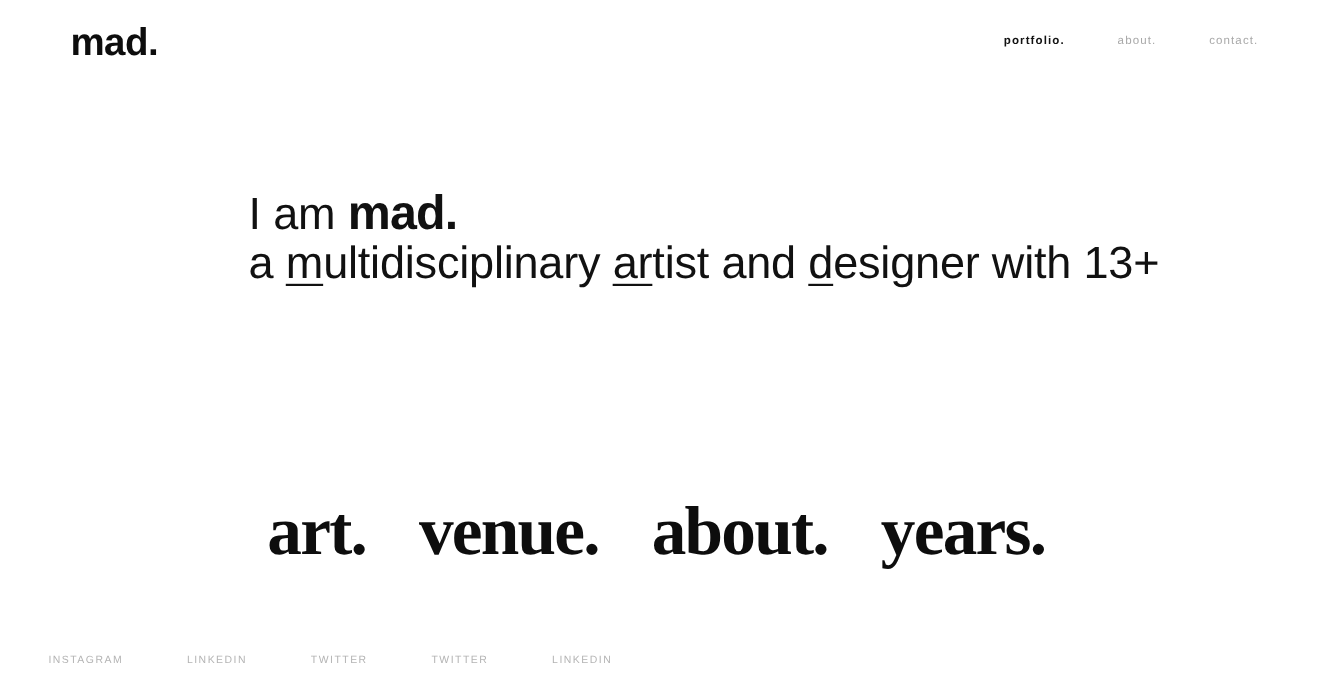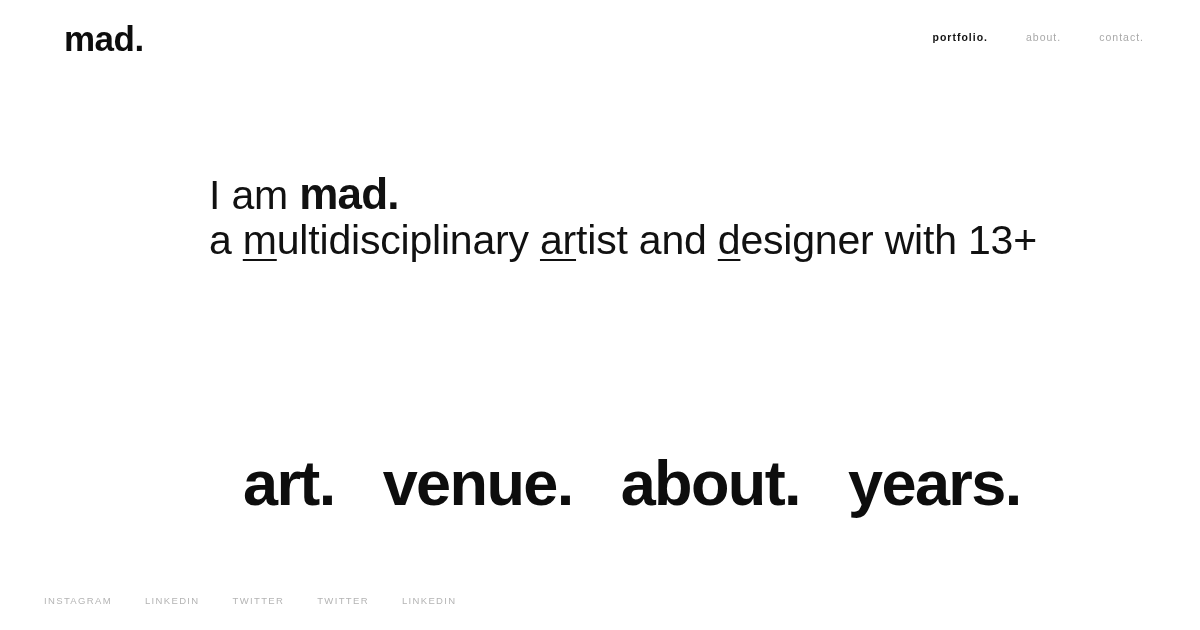--- a/index.html
+++ b/index.html
@@ -46,30 +46,31 @@
     gap: 38px;
     padding-bottom: 2px;
   }
   .nav-link {
     font-size: 10.5px;
     letter-spacing: 1.0px;
     color: #a9a9a9;
     text-decoration: none;
     font-weight: 400;
     white-space: nowrap;
+    margin-left: 10px;
   }
   .nav-link.is-active {
     color: #131313;
     font-weight: 700;
   }
 
   
   .hero {
     position: absolute;
-    left: 209px;
+    left: 226px;
     top: 172px;
     width: 880px;
   }
   .hero-headline {
     margin: 0;
     font-size: 41px;
     font-weight: 300;
     line-height: 44.5px;
     letter-spacing: -0.2px;
     color: #111111;
@@ -89,20 +90,21 @@
 
   
   .categories {
     position: absolute;
     left: 243px;
     top: 452px;
     width: 760px;
     display: flex;
     align-items: baseline;
     gap: 48px;
+    font-family: Liberation Serif, serif;
   }
   .category-word {
     font-size: 63px;
     font-weight: 700;
     letter-spacing: -1.6px;
     line-height: 1;
     color: #0d0d0d;
     text-decoration: none;
     white-space: nowrap;
   }
@@ -115,21 +117,21 @@
     width: 1200px;
     height: 62px;
     display: flex;
     align-items: center;
     box-sizing: border-box;
     padding-left: 44px;
   }
   .social-list {
     display: flex;
     align-items: center;
-    gap: 33px;
+    gap: 58px;
     list-style: none;
     margin: 0;
     padding: 0;
   }
   .social-link {
     font-size: 9.5px;
     letter-spacing: 1.35px;
     color: #b4b4b4;
     text-decoration: none;
     font-weight: 400;

